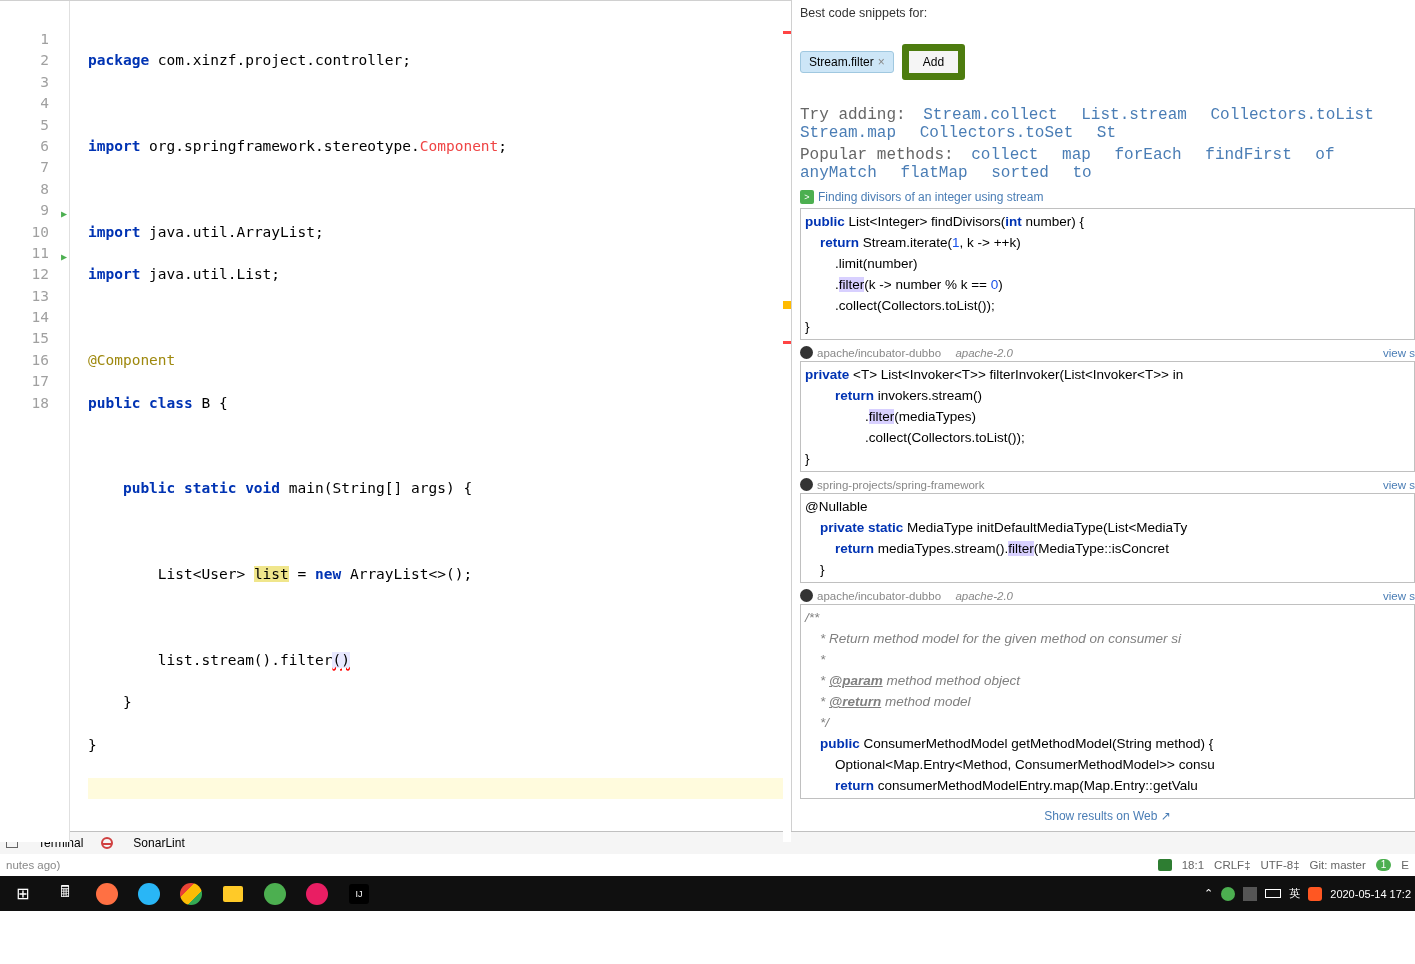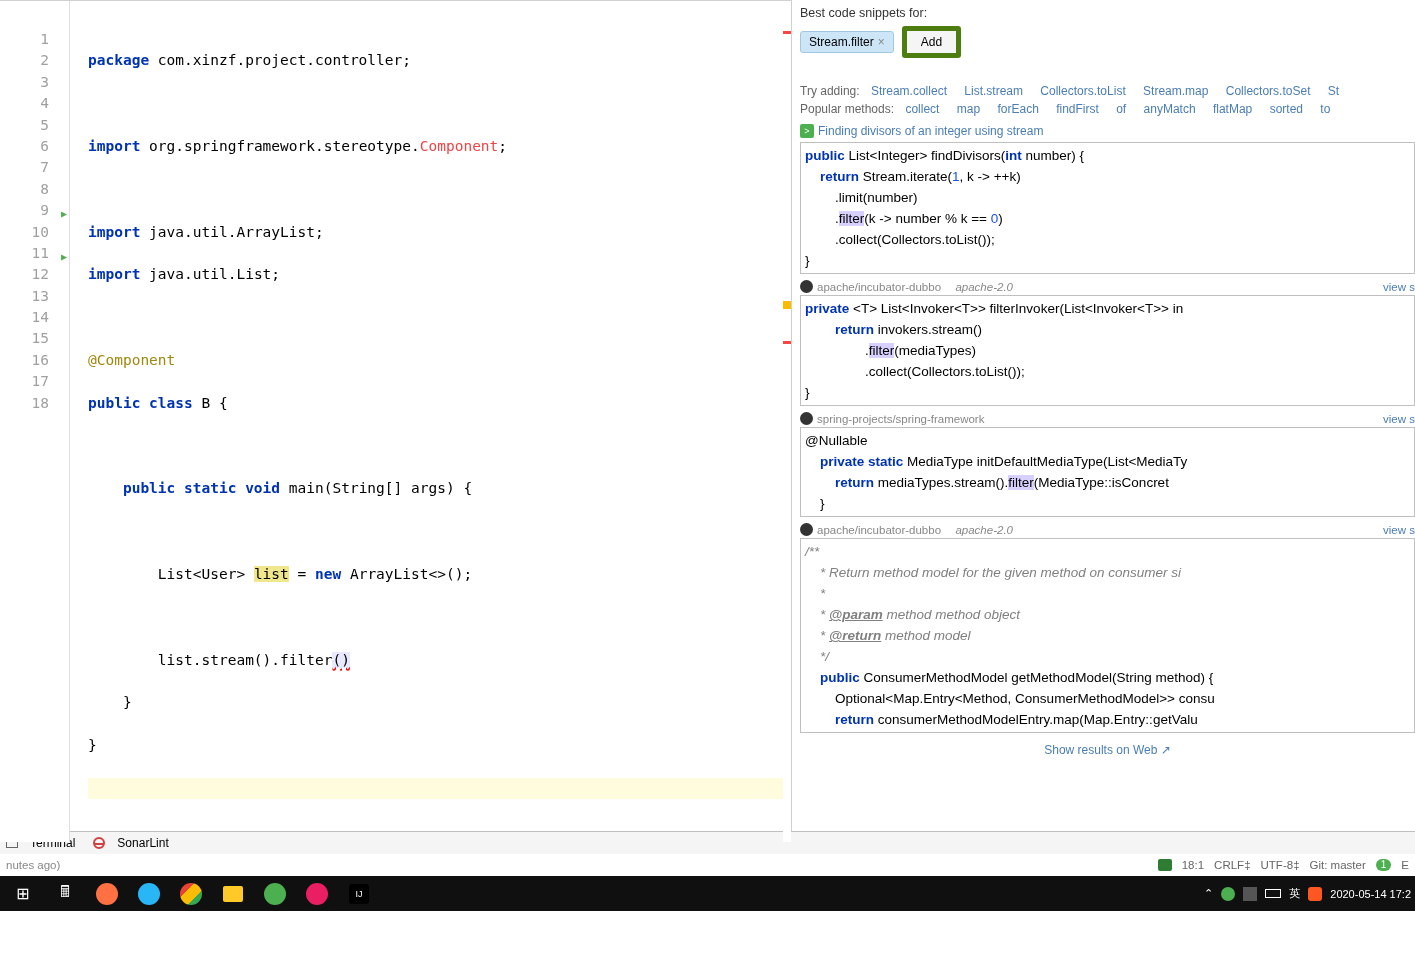--- a/index.html
+++ b/index.html
@@ -15,43 +15,43 @@
 .code-line { height: 21.4px; }
 .kw { color: #0033b3; font-weight: bold; }
 .anno { color: #9e880d; }
 .num { color: #1750eb; }
 .hl { background: #f0e68c; }
 .err-underline { text-decoration: underline wavy #ff0000; }
 .sel { background: #fffbdd; }
 .err-stripe { position: absolute; right: 0; width: 8px; background: #fff; top: 0; bottom: 0; }
 .err-mark { position: absolute; right: 0; width: 8px; height: 3px; }
 .right-panel { flex: 1; padding: 6px 0 0 8px; overflow: hidden; background: #fff; font-size: 12.5px; }
-.rp-header { color: #333; margin-bottom: 6px; }
+.rp-header { color: #333; margin-bottom: 24px; }
 .chip-row { display: flex; gap: 8px; align-items: center; margin-bottom: 26px; }
 .chip { background: #cde6f7; border: 1px solid #a0c8e0; padding: 3px 8px; border-radius: 3px; font-size: 12px; }
 .chip .x { margin-left: 4px; color: #888; cursor: pointer; }
-.add-btn { background: #f5f5f5; border: 5px solid #4d7c0f; padding: 4px 14px; border-radius: 3px; font-size: 12px; cursor: pointer; }
-.link-row { margin-bottom: 4px; font-size: 12px; }
+.add-btn { background: #f5f5f5; border: 7px solid #4d7c0f; padding: 4px 14px; border-radius: 3px; font-size: 12px; cursor: pointer; }
+.link-row { margin-bottom: 4px; font-size: 16px; font-family: Liberation Mono, monospace; }
 .link-row .lbl { color: #666; margin-right: 8px; }
 .link-row a { color: #4a7db5; text-decoration: none; margin-right: 14px; }
 .snippet-title { color: #4a7db5; font-size: 12px; margin: 8px 0 4px 0; display: flex; align-items: center; gap: 4px; }
 .snippet-title .icon { width: 14px; height: 14px; background: #4caf50; border-radius: 2px; display: inline-flex; align-items: center; justify-content: center; color: #fff; font-size: 9px; }
 .snippet-box { border: 1px solid #c0c0c0; font-family: Liberation Sans, sans-serif; font-size: 13.5px; line-height: 21px; padding: 2px 4px; margin-bottom: 4px; overflow: hidden; white-space: pre; background: #fff; }
 .snippet-meta { display: flex; justify-content: space-between; align-items: center; color: #888; font-size: 11.5px; margin: 6px 0 2px 0; }
 .snippet-meta .gh { display: flex; align-items: center; gap: 4px; }
 .snippet-meta .gh .ghicon { width: 13px; height: 13px; border-radius: 50%; background: #333; display: inline-block; }
 .snippet-meta .ver { font-style: italic; }
 .snippet-meta a { color: #4a7db5; text-decoration: none; }
 .filter-hl { background: #d8d0ff; }
 .doc-comment { color: #808080; font-style: italic; }
 .doc-tag { font-weight: bold; text-decoration: underline; }
 .show-web { text-align: center; padding: 6px; }
 .show-web a { color: #4a7db5; text-decoration: none; font-size: 12px; }
 .bottom-bar1 { height: 23px; border-top: 1px solid #c0c0c0; display: flex; align-items: center; padding: 0 6px; font-size: 12px; background: #f5f5f5; }
-.bottom-bar1 .item { margin-right: 18px; display: flex; align-items: center; gap: 12px; }
+.bottom-bar1 .item { margin-right: 18px; display: flex; align-items: center; gap: 20px; }
 .bottom-bar1 .sonar-icon { width: 12px; height: 12px; border: 2px solid #d04040; border-radius: 50%; display: inline-block; position: relative; }
 .bottom-bar1 .sonar-icon::after { content: ""; position: absolute; width: 10px; height: 2px; background: #d04040; top: 4px; left: -1px; }
 .bottom-bar2 { height: 22px; display: flex; align-items: center; justify-content: space-between; padding: 0 6px; font-size: 11.5px; background: #fff; }
 .bottom-bar2 .right { display: flex; gap: 10px; color: #666; }
 .bottom-bar2 .badge { background: #4caf50; color: #fff; border-radius: 8px; padding: 0 5px; font-size: 10px; }
 .bottom-bar2 .term-icon { width: 14px; height: 12px; background: #2e7d32; border-radius: 2px; display: inline-block; }
 .taskbar { height: 35px; background: #101010; display: flex; align-items: center; padding: 0 4px; justify-content: space-between; }
 .taskbar .left { display: flex; gap: 4px; }
 .taskbar .tbicon { width: 38px; height: 30px; display: flex; align-items: center; justify-content: center; color: #fff; font-size: 16px; }
 .taskbar .circle { width: 22px; height: 22px; border-radius: 50%; }

